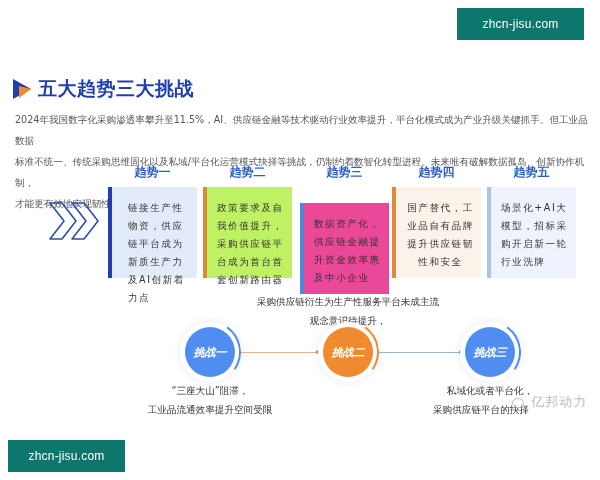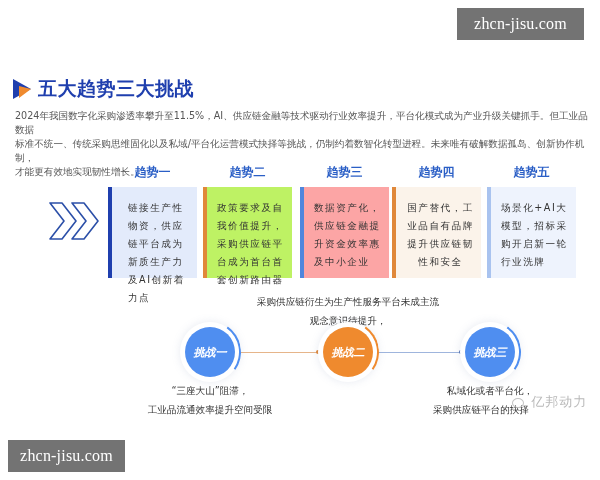--- a/index.html
+++ b/index.html
@@ -1,36 +1,36 @@
 <!DOCTYPE html>
 <html><head>
 <meta charset="utf-8">
 <style>
   * { box-sizing: border-box; margin: 0; padding: 0; }
   html, body { width: 600px; height: 480px; background: #ffffff; overflow: hidden; }
   body { position: relative; font-family: "DejaVu Sans", "Liberation Sans", sans-serif; color: #333; }
 
-  .wm { position: absolute; background: #737373; color: #ffffff; font-family: Liberation Serif, serif; font-size: 16px; display: flex; align-items: center; justify-content: center; letter-spacing: 0.2px; }
+  .wm { position: absolute; background: #0f766e; color: #ffffff; font-family: Liberation Sans, sans-serif; font-size: 12px; display: flex; align-items: center; justify-content: center; letter-spacing: 0.2px; }
   .wm-top { left: 457px; top: 8px; width: 127px; height: 32px; }
   .wm-bottom { left: 8px; top: 440px; width: 117px; height: 32px; }
 
   .title-row { position: absolute; left: 12px; top: 76px; display: flex; align-items: center; }
   .title-icon { width: 20px; height: 22px; position: relative; margin-right: 6px; }
   .title-text { font-size: 19px; font-weight: bold; color: #1f3fae; letter-spacing: 0.5px; }
 
-  .intro { position: absolute; left: 15px; top: 109px; width: 575px; font-size: 9.6px; line-height: 14px; color: #555; }
+  .intro { position: absolute; left: 15px; top: 109px; width: 575px; font-size: 9.6px; line-height: 21px; color: #555; }
 
   .chevrons { position: absolute; left: 48px; top: 201px; width: 58px; height: 40px; }
 
   .trend-header { position: absolute; top: 164px; width: 89px; text-align: center; font-size: 12px; font-weight: bold; color: #2b5fc6; }
   .card { position: absolute; top: 187px; height: 91px; width: 89px; padding: 12px 6px 0 14px; font-size: 9.6px; line-height: 18px; color: #333; letter-spacing: 1.5px; }
   .card .bar { position: absolute; left: 0; top: 0; width: 4px; height: 100%; }
   .card-t1 { left: 108px; background: #e3ebfb; padding-left: 20px; }
   .card-t2 { left: 203px; background: #bef264; }
-  .card-t3 { left: 300px; background: #fca5a5; }
+  .card-t3 { left: 300px; background: #ec4899; margin-top: 16px; }
   .card-t4 { left: 392px; background: #fbf3ea; text-align: center; }
   .card-t5 { left: 487px; background: #eef3fd; }
 
   .flow-line { position: absolute; height: 1px; top: 352px; }
   .dot { position: absolute; width: 4px; height: 4px; border-radius: 50%; top: 350px; }
 
   .challenge { position: absolute; width: 50px; height: 50px; border-radius: 50%; display: flex; align-items: center; justify-content: center; color: #ffffff; font-weight: bold; font-size: 11px; font-style: italic; }
   .ring { position: absolute; width: 60px; height: 60px; border-radius: 50%; background: #ffffff; box-shadow: 0 0 8px rgba(120,140,180,0.18); }
   .arc { position: absolute; width: 62px; height: 62px; border-radius: 50%; border: 2px solid transparent; }
 

